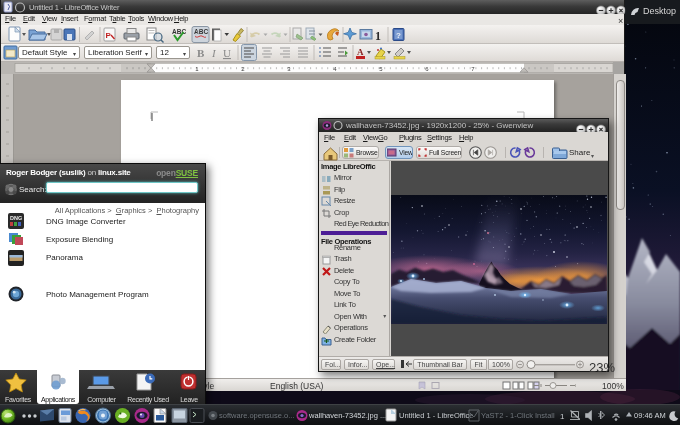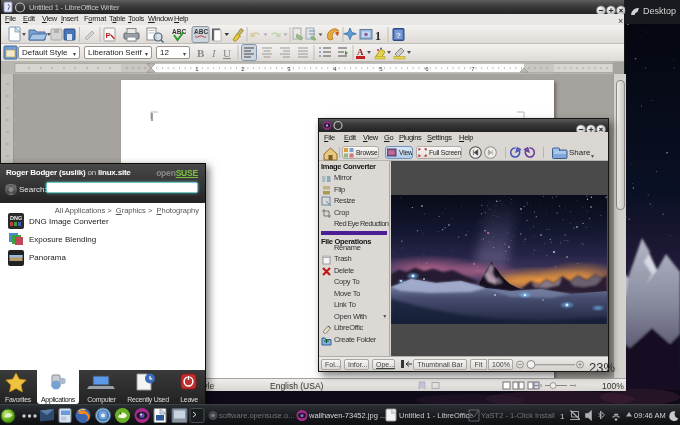--- a/index.html
+++ b/index.html
@@ -40,21 +40,21 @@
 .sideico{position:absolute;left:2px;width:11px;height:11px;}
 #gw-view{position:absolute;left:72px;top:42px;width:217px;height:195px;background:#4a4a4a;overflow:hidden;}
 #photo{filter:blur(0.35px);}
 #gw-foot{position:absolute;left:0;top:237px;width:100%;height:15px;background:linear-gradient(#eceae8,#d5d2ce);border-top:1px solid #b0aca8;font-size:8px;color:#333;}
 .footbtn{position:absolute;top:2px;height:11px;border:1px solid #aaa6a2;border-radius:2px;background:linear-gradient(#f6f5f3,#dcd9d5);font-size:7px;color:#444;padding:1px 3px;white-space:nowrap;box-sizing:border-box;}
 
 
 #ko{position:absolute;left:0;top:163px;width:206px;height:241px;border:1px solid #0c0c0c;border-left:none;background:#fff;box-shadow:3px 3px 8px rgba(0,0,0,0.55);}
 #ko-head{position:absolute;left:0;top:0;width:100%;height:51px;background:linear-gradient(#484848,#262626 70%,#1d1d1d);}
 #ko-content{position:absolute;left:0;top:39px;width:100%;height:167px;background:#fff;font-size:8px;color:#222;}
-.koitem{position:absolute;left:8px;height:16px;display:flex;align-items:center;gap:5px;font-size:8px;color:#1a1a1a;white-space:nowrap;}
+.koitem{position:absolute;left:8px;height:16px;display:flex;align-items:center;gap:22px;font-size:8px;color:#1a1a1a;white-space:nowrap;}
 #ko-tabs{position:absolute;left:0;top:206px;width:100%;height:34px;background:linear-gradient(#3a3a3a,#222);font-size:7.5px;color:#ddd;}
 .kotab{position:absolute;top:0;height:34px;text-align:center;}
 .kotab .lbl{position:absolute;bottom:1px;left:0;width:100%;font-size:7px;white-space:nowrap;letter-spacing:-0.3px;}
 .kotab.sel{background:#fff;color:#111;border-radius:0 0 3px 3px;}
 
 
 #panel{position:absolute;left:0;top:404px;width:680px;height:27px;background:linear-gradient(#2b2e32,#141619 55%,#08090a);border-top:1px solid #3e4144;}
 
 
 #toolbox{position:absolute;left:625px;top:0;width:55px;height:24px;background:rgba(28,30,34,0.82);color:#d6d6d6;font-size:9px;}
@@ -366,41 +366,42 @@
 </div>
 
 <div id="gw">
   <div id="gw-title">
     <svg width="26" height="13" style="position:absolute;left:2px;top:1px">
           <circle cx="6" cy="5.5" r="4.5" fill="#8a2a7a"></circle>
           <ellipse cx="6" cy="5.5" rx="3.2" ry="2.2" fill="#1a1a2a"></ellipse>
           <circle cx="6" cy="5.5" r="1.2" fill="#b89ae0"></circle>
           <circle cx="17" cy="5.5" r="4" fill="none" stroke="#b8b8b8" stroke-width="1.2"></circle>
         </svg>
+    <span class="ttext">wallhaven-73452.jpg - 1920x1200 - 25% - Gwenview</span>
     <div class="winbtns" style="left:257px;"><svg width="30" height="11" viewBox="0 0 30 11">
             <defs>
               <radialGradient id="wb2" cx="0.35" cy="0.3" r="0.9">
                 <stop offset="0" stop-color="#ffffff"></stop>
                 <stop offset="0.6" stop-color="#cccccc"></stop>
                 <stop offset="1" stop-color="#9a9a9a"></stop>
               </radialGradient>
             </defs>
 <circle cx="5" cy="5.5" r="4.6" fill="url(#wb2)" stroke="#787878" stroke-width="0.7"></circle>
             <path d="M2.8 5.5 h4.4" stroke="#2a2a2a" stroke-width="1.1"></path>
 <circle cx="15" cy="5.5" r="4.6" fill="url(#wb2)" stroke="#787878" stroke-width="0.7"></circle>
             <path d="M15 3.3 v4.4 M12.8 5.5 h4.4" stroke="#2a2a2a" stroke-width="1.1"></path>
 <circle cx="25" cy="5.5" r="4.6" fill="url(#wb2)" stroke="#787878" stroke-width="0.7"></circle>
             <path d="M23.4 3.9 l3.2 3.2 M26.6 3.9 l-3.2 3.2" stroke="#2a2a2a" stroke-width="1.1"></path>
           </svg></div>
   </div>
   <div id="gw-menu">
     <span style="left:5px"><u>F</u>ile</span>
         <span style="left:25px"><u>E</u>dit</span>
         <span style="left:44px"><u>V</u>iew</span>
-        <span style="left:65px"><u>G</u>o</span>
+        <span style="left:59px"><u>G</u>o</span>
         <span style="left:80px"><u>P</u>lugins</span>
         <span style="left:108px"><u>S</u>ettings</span>
         <span style="left:140px"><u>H</u>elp</span>
   </div>
   <div id="gw-tb">
     <svg width="20" height="16" style="position:absolute;left:3px;top:1px">
           <path d="M2 8 L8.5 2 L15 8 V14 H2 Z" fill="#e8c87a" stroke="#8a6d3a"></path>
           <rect x="6.5" y="9" width="4" height="5" fill="#7a5a2a"></rect>
         </svg>
     <rect style="position:absolute;left:20px;top:2px;width:1px;height:11px;background:#b8b4b0;"></rect>
@@ -431,21 +432,21 @@
     </svg>
     <svg width="17" height="13" style="position:absolute;left:233px;top:1.5px">
           <rect x="0.5" y="3" width="14.5" height="8.5" rx="1" fill="#7fa8d8" stroke="#3a5f90"></rect>
           <rect x="0.5" y="1" width="7" height="4" rx="1" fill="#9ec0e8" stroke="#3a5f90"></rect>
           <rect x="1.5" y="4" width="12.5" height="3" fill="#a8c8ec"></rect>
         </svg>
     <span style="position:absolute;left:250px;top:3px;">Share</span>
     <span style="position:absolute;left:272px;top:7px;font-size:6px;color:#555;">▾</span>
   </div>
   <div id="gw-side">
-    <div class="sidehead" style="top:1px;">Image Converter</div>
+    <div class="sidehead" style="top:1px;">Image LibreOffic</div>
     <svg class="sideico" style="top:12px">
           <rect x="1" y="3" width="3.5" height="6" fill="#8ab" opacity="0.6"></rect>
           <rect x="6" y="3" width="3.5" height="6" fill="#8ab"></rect>
         </svg>
         <div class="sideitem" style="top:12px;">Mirror</div>
     <svg class="sideico" style="top:24px">
           <rect x="2" y="1" width="7" height="3.5" fill="#a95" opacity="0.6"></rect>
           <rect x="2" y="6" width="7" height="3.5" fill="#a95"></rect>
         </svg>
         <div class="sideitem" style="top:24px;">Flip</div>
@@ -472,21 +473,21 @@
         <div class="sideitem" style="top:105px;">Delete</div>
     <div class="sideitem" style="top:116px;">Copy To</div>
     <div class="sideitem" style="top:128px;">Move To</div>
     <div class="sideitem" style="top:139px;">Link To</div>
     <div class="sideitem" style="top:151px;">Open With</div>
     <span style="position:absolute;right:3px;top:151px;font-size:6px;color:#555;">▾</span>
     <svg class="sideico" style="top:162px">
           <path d="M2 9 l5 -6 2.5 2 -5 6 z" fill="#e8e0c8" stroke="#887"></path>
           <path d="M7 3 l2.5 2" stroke="#555"></path>
         </svg>
-        <div class="sideitem" style="top:162px;">LibreOffic</div>
+        <div class="sideitem" style="top:162px;">Operations</div>
     <svg class="sideico" style="top:174px">
           <path d="M1 3 h3 l1 1.5 h5 v5.5 h-9 z" fill="#7fb2e5" stroke="#3a6090"></path>
           <path d="M3 6 h5 M5.5 4 v4" stroke="#1a5a1a" stroke-width="1.2"></path>
         </svg>
         <div class="sideitem" style="top:174px;">Create Folder</div>
   </div>
   <div id="gw-view">
     <svg id="photo" style="position:absolute;left:0;top:34px" width="216" height="129" viewBox="0 0 216 129">
 <defs>
 <linearGradient id="psky" x1="0" y1="0" x2="0" y2="1">
@@ -784,20 +785,29 @@
           <span>Exposure Blending</span>
         </div>
     <div class="koitem" style="top:46.5px;">
           <svg width="16" height="16">
             <rect width="16" height="16" rx="2" fill="#222"></rect>
             <rect x="1.5" y="5" width="13" height="6" fill="#b89a6a"></rect>
             <rect x="1.5" y="5" width="13" height="2.5" fill="#9ab8d8"></rect>
           </svg>
           <span>Panorama</span>
         </div>
+    <div class="koitem" style="top:83px;">
+          <svg width="16" height="16">
+            <circle cx="8" cy="8" r="7.5" fill="#20242a"></circle>
+            <circle cx="8" cy="8" r="5.5" fill="#3a6a9a"></circle>
+            <circle cx="8" cy="8" r="3.2" fill="#6fa8d8"></circle>
+            <circle cx="6.2" cy="6.2" r="1.4" fill="#cfe4f4"></circle>
+          </svg>
+          <span>Photo Management Program</span>
+        </div>
   </div>
   <div id="ko-tabs">
     <div class="kotab sel" style="left:37px;width:42px;"></div>
     <svg width="206" height="35" style="position:absolute;left:0;top:0;">
       <path d="M16 3 l3.2 6 7 1.1 -5 4.9 1.2 7 -6.4 -3.4 -6.4 3.4 1.2 -7 -5 -4.9 7 -1.1 z" fill="#f0c040" stroke="#b8860b" stroke-width="0.8"></path>
       <g>
             <rect x="52" y="5" width="8" height="12" rx="1" fill="#c8ccd4" stroke="#8a8e96"></rect>
             <circle cx="56" cy="15" r="4.5" fill="#6a9ad0" opacity="0.85"></circle>
             <circle cx="62.5" cy="11" r="3.2" fill="#a0b4cc" opacity="0.9"></circle>
           </g>

